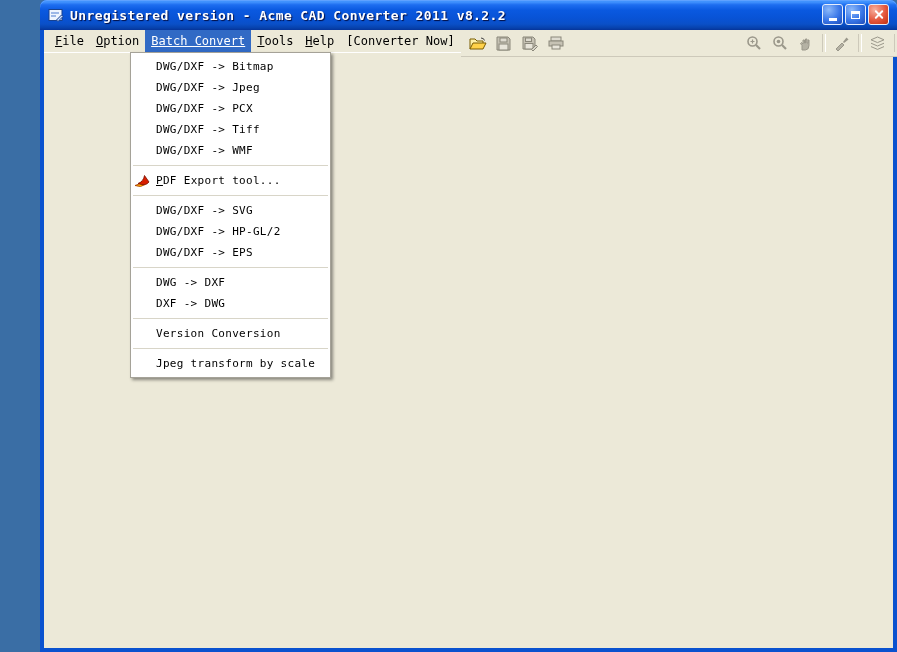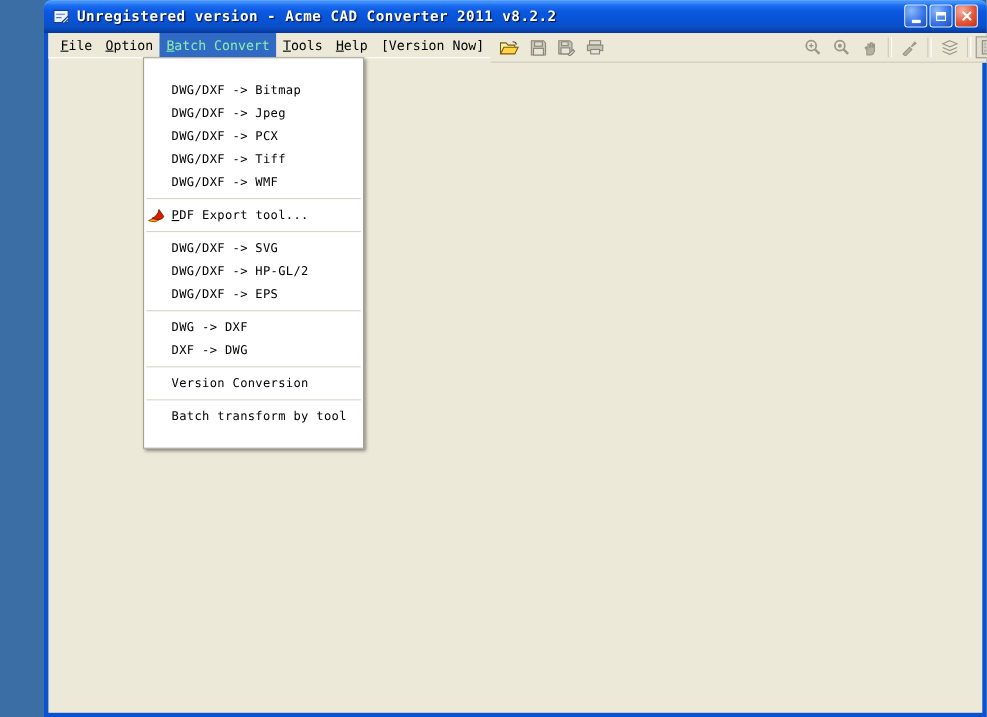--- a/index.html
+++ b/index.html
@@ -24,21 +24,21 @@
   .g-max{width:9px;height:8px;border:1px solid #fff;border-top-width:3px;box-sizing:border-box;}
   .g-x{position:relative;width:11px;height:11px;}
   .g-x::before,.g-x::after{content:"";position:absolute;left:4.5px;top:0;width:2px;height:11px;background:#fff;border-radius:1px;}
   .g-x::before{transform:rotate(45deg);} .g-x::after{transform:rotate(-45deg);}
   
   .frame{flex:1;margin:0 4px 4px 4px;background:#ece9d8;display:flex;flex-direction:row;min-height:0;}
   
   .menubar{height:22px;flex:0 0 22px;display:flex;align-items:stretch;padding-left:5px;
            font-size:12px;background:#ece9d8;border-bottom:1px solid #fff;}
   .mb-item{display:flex;align-items:center;padding:0 6px;color:#000;white-space:nowrap;cursor:default;}
-  .mb-item.active{background:#316ac5;color:#86efac;}
+  .mb-item.active{background:#316ac5;color:#ffffff;text-decoration:underline;}
   .hot{text-decoration:underline;}
   
   .toolbar{height:26px;flex:0 0 26px;display:flex;align-items:center;padding-left:4px;
            background:#ece9d8;border-bottom:1px solid #cdc9ba;}
   .tbtn{width:26px;height:22px;display:flex;align-items:center;justify-content:center;flex:0 0 auto;}
   .tbtn.outlined{width:24px;height:20px;border:1px solid #9a968a;background:#e2dfd0;box-sizing:border-box;margin:0 1px;}
   .tbtn.textbtn{width:30px;font-size:13px;color:#000;}
   .tsep{width:2px;height:18px;border-left:1px solid #cdc9ba;border-right:1px solid #fff;margin:0 3px;flex:0 0 auto;}
   .tspacer{flex:0 0 172px;}
   
@@ -48,21 +48,21 @@
              display:flex;align-items:stretch;padding:2px 2px 1px 1px;box-sizing:border-box;position:relative;}
   .spane{background:#ece9d8;border:1px solid #c6c2b2;border-bottom-color:#fff;border-right-color:#fff;}
   .spane.left{flex:0 0 448px;margin-right:3px;}
   .spane.right{flex:1;}
   .grip{position:absolute;right:2px;bottom:2px;width:12px;height:12px;}
   .grip::after{content:"";position:absolute;right:1px;bottom:1px;width:2px;height:2px;background:#9c9a8c;
     box-shadow:-4px 0 0 #9c9a8c,-8px 0 0 #9c9a8c,0 -4px 0 #9c9a8c,-4px -4px 0 #9c9a8c,0 -8px 0 #9c9a8c;}
   
   .dropdown{position:absolute;left:90px;top:52px;width:201px;box-sizing:border-box;
     background:#fff;border:1px solid #a5a298;box-shadow:2px 2px 3px rgba(0,0,0,.42);
-    padding:18px 0;z-index:10;font-size:11px;letter-spacing:.3px;}
+    padding:3px 0;z-index:10;font-size:11px;letter-spacing:.3px;}
   .mi{height:21px;line-height:21px;padding-left:25px;position:relative;color:#000;white-space:nowrap;cursor:default;}
   .mi-icon{position:absolute;left:3px;top:3px;width:18px;height:15px;}
   .msep{height:1px;background:#d8d5c8;margin:4px 2px;}
 </style>
 </head>
 <body>
 
 <div class="window">
 
   <div class="titlebar">
@@ -99,21 +99,21 @@
       <div class="mb-item active">
           <span><span class="hot">B</span><span>atch Convert</span></span>
         </div>
       <div class="mb-item">
           <span><span class="hot">T</span><span>ools</span></span>
         </div>
       <div class="mb-item">
           <span><span class="hot">H</span><span>elp</span></span>
         </div>
       <div class="mb-item">
-          <span><span class="hot"></span><span>[Version Now]</span></span>
+          <span><span class="hot"></span><span>[Converter Now]</span></span>
         </div>
     </div>
 
     <div class="toolbar">
       <div class="tbtn">
         <svg width="18" height="15" viewBox="0 0 18 15">
           <path d="M1 13 V3 h5 l2 2 h6 v2" fill="#fdf0a8" stroke="#7a5c00"></path>
           <path d="M1 13 L4 7 h13 l-3 6 z" fill="#ffd24a" stroke="#7a5c00"></path>
           <path d="M12 2 q3 0 3.5 2.5" fill="none" stroke="#444"></path>
         </svg>
@@ -239,16 +239,16 @@
     <div class="msep"></div>
     <div class="mi"><span>DWG/DXF -&gt; SVG</span></div>
     <div class="mi"><span>DWG/DXF -&gt; HP-GL/2</span></div>
     <div class="mi"><span>DWG/DXF -&gt; EPS</span></div>
     <div class="msep"></div>
     <div class="mi"><span>DWG -&gt; DXF</span></div>
     <div class="mi"><span>DXF -&gt; DWG</span></div>
     <div class="msep"></div>
     <div class="mi"><span>Version Conversion</span></div>
     <div class="msep"></div>
-    <div class="mi"><span>Batch transform by tool</span></div>
+    <div class="mi"><span>Jpeg transform by scale</span></div>
   </div>
 
 </div>
 
 </body></html>

